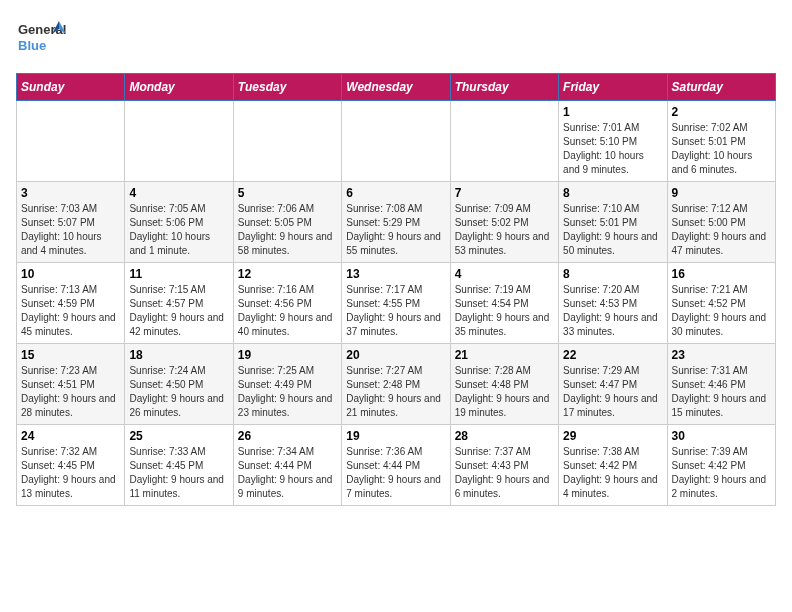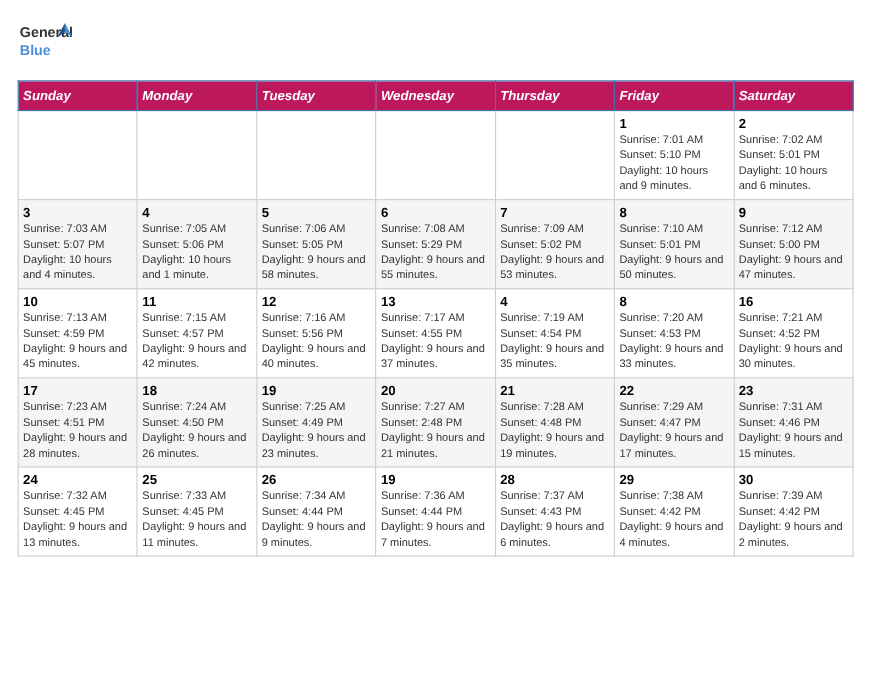--- a/index.html
+++ b/index.html
@@ -176,21 +176,21 @@
         </td>
         <td>
           <span class="day-num">11</span>
           <div class="day-info">Sunrise: 7:15 AM
 Sunset: 4:57 PM
 Daylight: 9 hours and 42 minutes.</div>
         </td>
         <td>
           <span class="day-num">12</span>
           <div class="day-info">Sunrise: 7:16 AM
-Sunset: 5:56 PM
+Sunset: 4:56 PM
 Daylight: 9 hours and 40 minutes.</div>
         </td>
         <td>
           <span class="day-num">13</span>
           <div class="day-info">Sunrise: 7:17 AM
 Sunset: 4:55 PM
 Daylight: 9 hours and 37 minutes.</div>
         </td>
         <td>
           <span class="day-num">4</span>
@@ -206,21 +206,21 @@
         </td>
         <td>
           <span class="day-num">16</span>
           <div class="day-info">Sunrise: 7:21 AM
 Sunset: 4:52 PM
 Daylight: 9 hours and 30 minutes.</div>
         </td>
       </tr>
       <tr>
         <td>
-          <span class="day-num">17</span>
+          <span class="day-num">15</span>
           <div class="day-info">Sunrise: 7:23 AM
 Sunset: 4:51 PM
 Daylight: 9 hours and 28 minutes.</div>
         </td>
         <td>
           <span class="day-num">18</span>
           <div class="day-info">Sunrise: 7:24 AM
 Sunset: 4:50 PM
 Daylight: 9 hours and 26 minutes.</div>
         </td>

